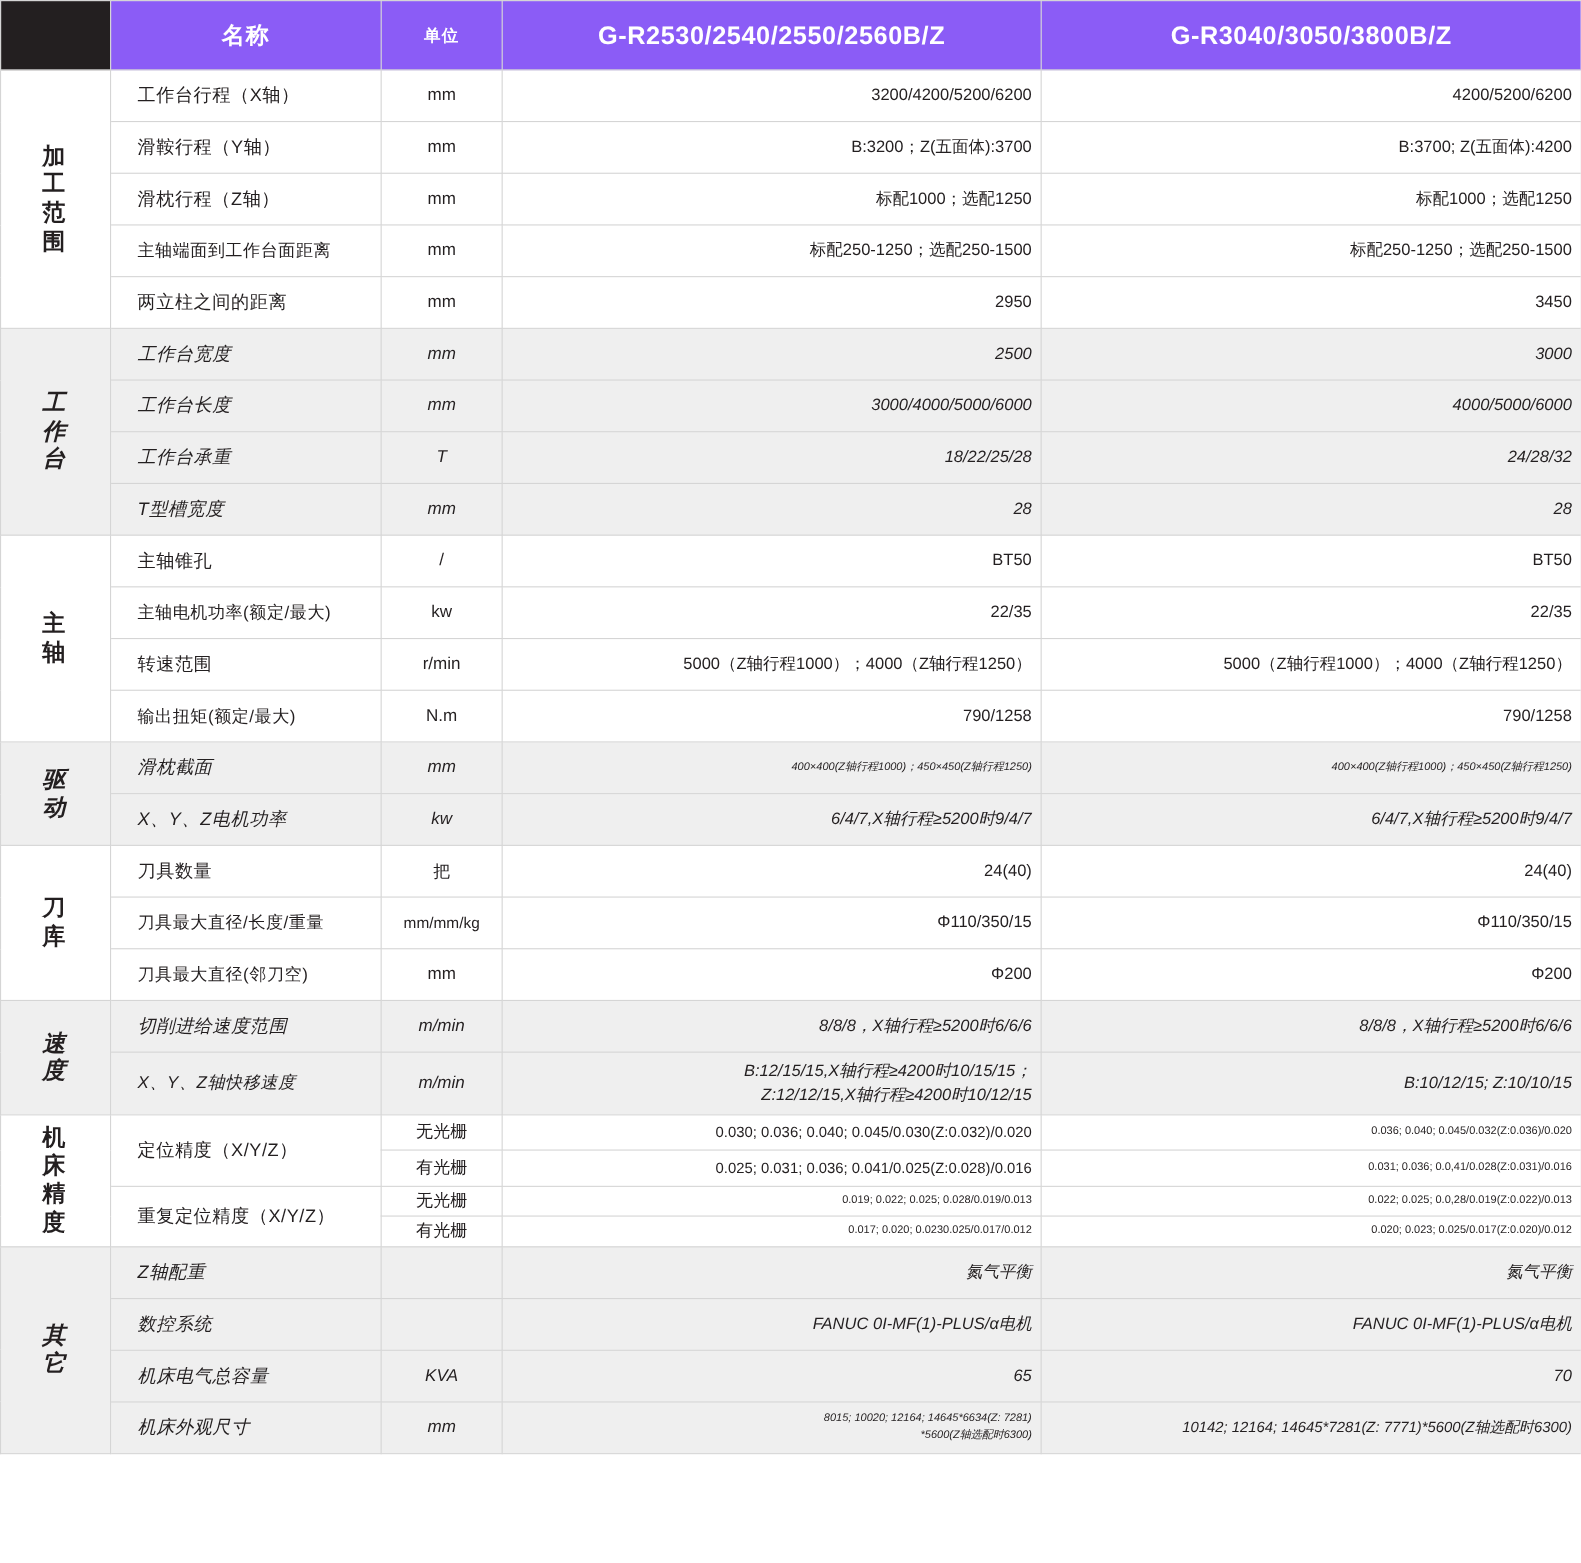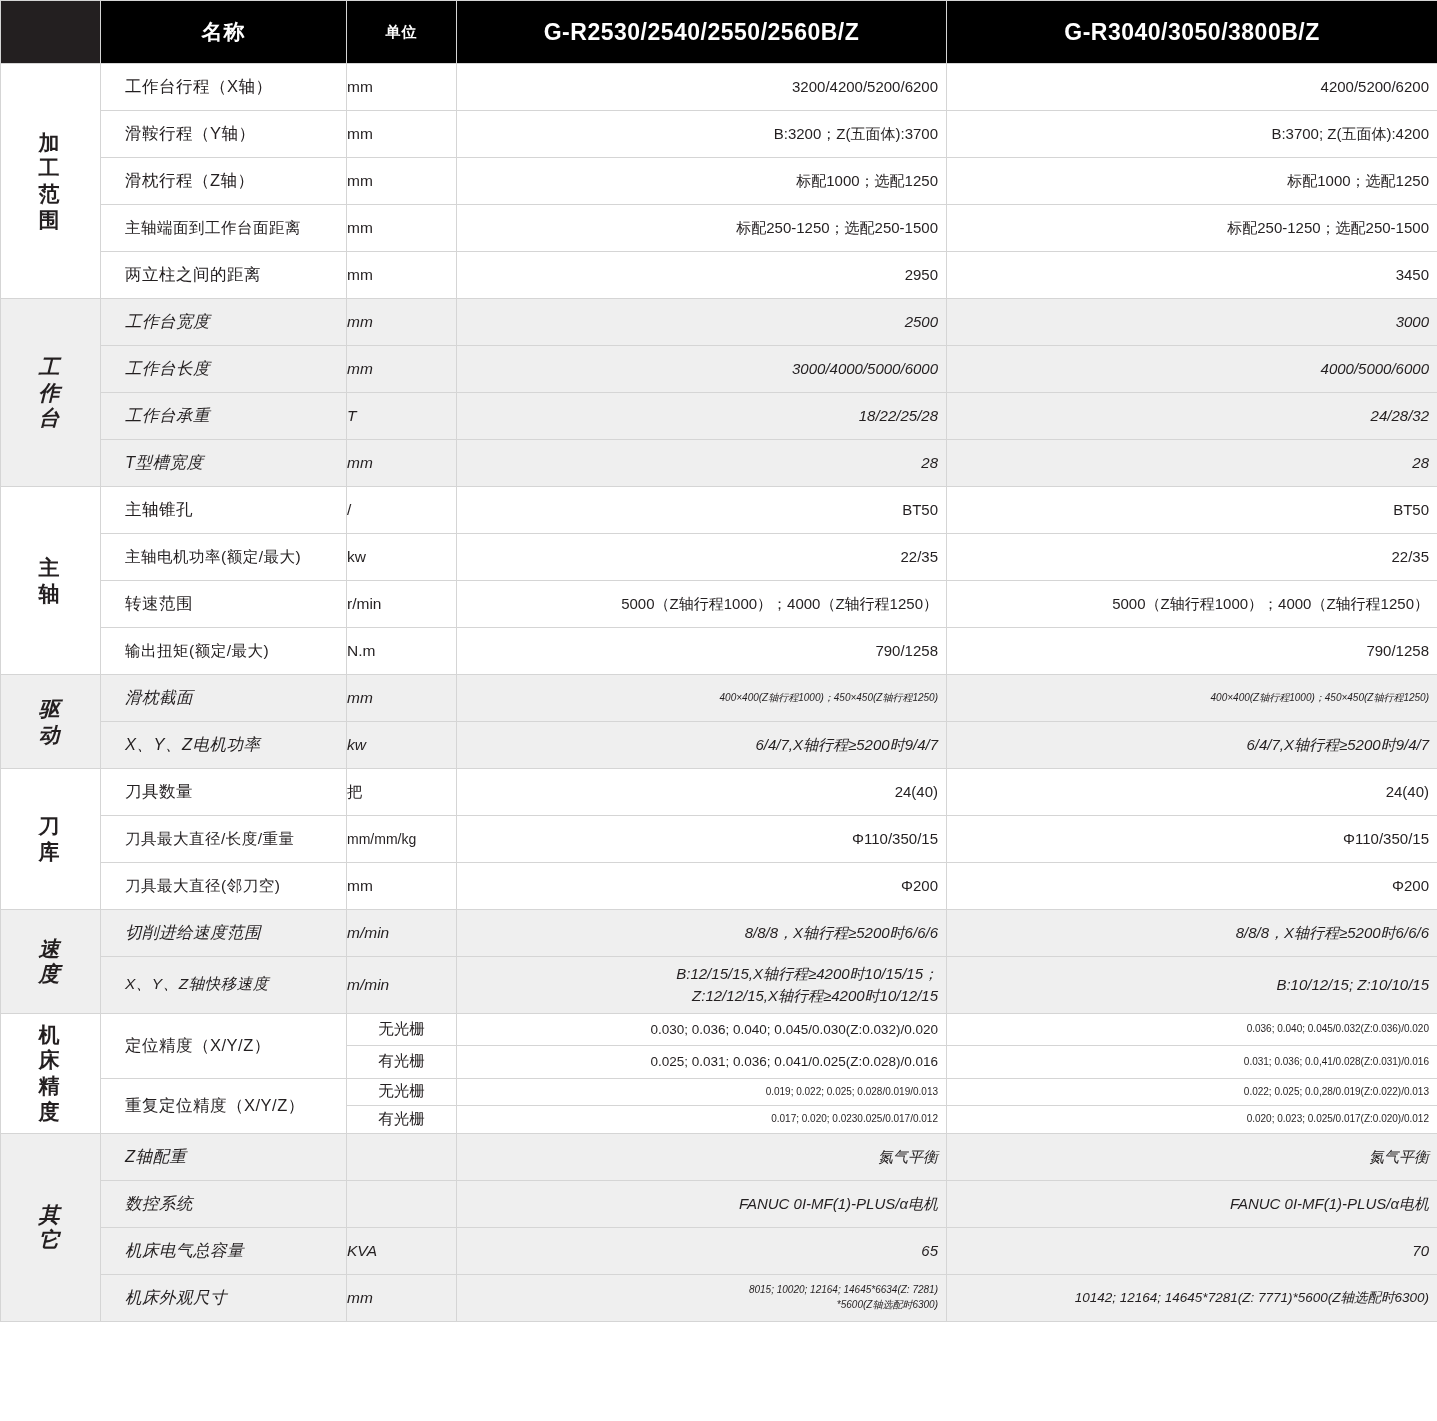--- a/index.html
+++ b/index.html
@@ -25,21 +25,21 @@
   table.spec col.c-v1    { width: 490px; }
   table.spec col.c-v2    { width: 491px; }
 
   .spec th, .spec td {
     border: 1px solid #d5d5d5;
     padding: 0;
     vertical-align: middle;
   }
   
   thead th {
-    background: #000000;
+    background: #8b5cf6;
     color: #ffffff;
     font-size: 20px;
     font-weight: bold;
     height: 62px;
     border: none;
     border-bottom: 3px solid #e8491d;
     letter-spacing: 1px;
   }
   thead th.blank-left {
     background: #231f20;
@@ -64,20 +64,21 @@
   td.name {
     font-size: 16.5px;
     padding: 0 0 0 24px;
     height: 46px;
     letter-spacing: 0.5px;
     white-space: nowrap;
   }
   td.name.small { font-size: 15.5px; }
   td.unit {
     font-size: 15.5px;
+    text-align: center;
     white-space: nowrap;
   }
   td.unit.tiny { font-size: 14px; }
   td.val {
     font-size: 15px;
     text-align: right;
     line-height: 1.45;
     padding: 6px 8px;
   }
   td.val.sm { font-size: 10px; }

